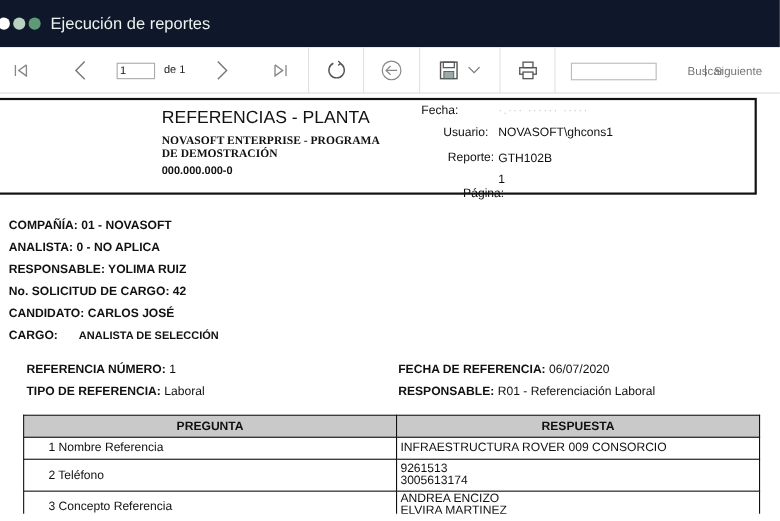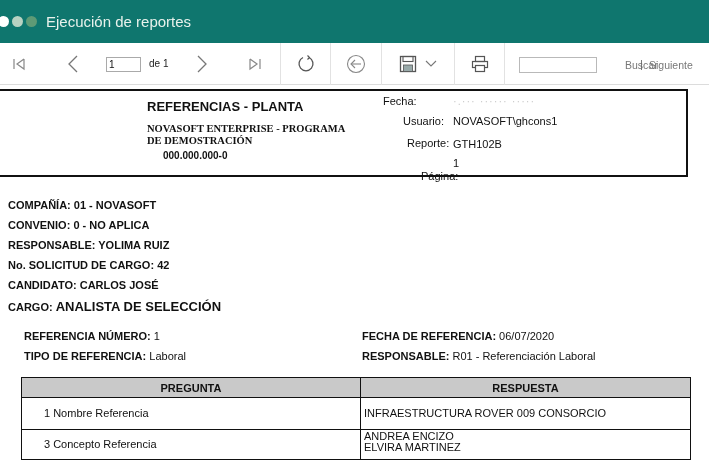--- a/index.html
+++ b/index.html
@@ -1,55 +1,55 @@
 <!DOCTYPE html>
 <html><head>
 <meta charset="utf-8">
 <style>
   * { box-sizing: border-box; margin: 0; padding: 0; }
   html, body { width: 709px; height: 474px; overflow: hidden; background: #ffffff; }
   body { font-family: "Liberation Sans", sans-serif; color: #111; position: relative; }
 
-  .titlebar { position: absolute; left: 0; top: 0; width: 709px; height: 43px; background: #0f766e; display: flex; align-items: center; }
+  .titlebar { position: absolute; left: 0; top: 0; width: 709px; height: 43px; background: #0f172a; display: flex; align-items: center; }
   .dots { display: flex; align-items: center; margin-left: -2px; }
   .dot { width: 11px; height: 11px; border-radius: 50%; margin-right: 3px; }
   .dot.d1 { background: #ffffff; }
   .dot.d2 { background: #b8d2c2; }
   .dot.d3 { background: #5e9a76; }
   .title { color: #e9f2ec; font-size: 15px; margin-left: 6px; }
 
   .toolbar { position: absolute; left: 0; top: 43px; width: 709px; height: 42px; background: #fff; border-bottom: 1px solid #dcdcdc; }
   .tb { position: absolute; top: 0; height: 42px; display: flex; align-items: center; justify-content: center; color: #777; cursor: pointer; }
   .sep { position: absolute; top: 0; width: 1px; height: 42px; background: #e2e2e2; }
   .page-input { position: absolute; left: 106px; top: 14px; width: 35px; height: 15px; border: 1px solid #aaa; font-size: 10px; padding-left: 2px; font-family: "Liberation Sans", sans-serif; color:#111; }
   .page-of { position: absolute; left: 149px; top: 15px; font-size: 10px; color: #222; }
   .search-input { position: absolute; left: 519px; top: 14px; width: 78px; height: 16px; border: 1px solid #b9b9b9; }
   .search-link { position: absolute; top: 16px; font-size: 10.5px; color: #777; cursor: pointer; }
   .pipe { position: absolute; left: 640px; top: 15px; font-size: 11px; color: #666; }
 
   .hdr-box { position: absolute; left: -2px; top: 89px; width: 690px; height: 88px; border: 2px solid #111; }
-  .hdr-title { position: absolute; left: 147px; top: 99px; font-size: 13px; font-weight: bold; }
+  .hdr-title { position: absolute; left: 147px; top: 99px; font-size: 16px; font-weight: normal; }
   .hdr-company { position: absolute; left: 147px; top: 123px; font-size: 10.5px; font-weight: bold; line-height: 12px; width: 200px; font-family: Liberation Serif, serif; }
-  .hdr-nit { position: absolute; left: 163px; top: 150px; font-size: 10px; font-weight: bold; }
+  .hdr-nit { position: absolute; left: 147px; top: 150px; font-size: 10px; font-weight: bold; }
   .meta-label { position: absolute; left: 383px; font-size: 11px; font-weight: normal; }
   .meta-value { position: absolute; left: 453px; font-size: 11px; }
   .blurred { color: #ccc; letter-spacing: 1px; filter: blur(0.6px); }
 
   .field { position: absolute; left: 8px; font-size: 11px; font-weight: bold; }
   .field .val { font-weight: bold; }
-  .field.small-val .val { font-size: 13px; }
+  .field.small-val .val { font-size: 10px; margin-left: 16px; }
 
   .ref { position: absolute; font-size: 11px; font-weight: bold; }
   .ref .v { font-weight: normal; }
 
   table.qa { position: absolute; left: 21px; top: 377px; width: 670px; border-collapse: collapse; font-size: 11px; }
   table.qa th { background: #c9c9c9; font-weight: bold; height: 20px; border: 1.5px solid #111; text-align: center; font-size: 11px; }
   table.qa td { border: 1.5px solid #111; vertical-align: middle; padding: 0 3px; line-height: 11px; }
   table.qa td.q { width: 339px; padding-left: 22px; }
-  table.qa tr.r1 td { height: 32px; }
+  table.qa tr.r1 td { height: 20px; }
   table.qa tr.r2 td { height: 29px; }
   table.qa tr.r3 td { height: 30px; vertical-align: top; }
   table.qa tr.r3 td.q { padding-top: 9px; }
   .ans-line { display: block; }
   .clip { position: absolute; left: 0; top: 467px; width: 709px; height: 7px; background: #fff; }
 </style>
 </head>
 <body>
 
 <div class="titlebar">
@@ -135,21 +135,21 @@
 <div class="meta-label" style="top:95px;">Fecha:</div>
 <div class="meta-value blurred" style="top:95px;">·.··· ······  ·····</div>
 <div class="meta-label" style="top:115px;margin-left:20px;">Usuario:</div>
 <div class="meta-value" style="top:115px;">NOVASOFT\ghcons1</div>
 <div class="meta-label" style="top:137px;margin-left:24px;">Reporte:</div>
 <div class="meta-value" style="top:138px;">GTH102B</div>
 <div class="meta-label" style="top:170px;padding-left:38px;">Página:</div>
 <div class="meta-value" style="top:157px;">1</div>
 
 <div class="field" style="top:199px;"><span>COMPAÑÍA:</span> <span class="val">01 -  NOVASOFT</span></div>
-<div class="field" style="top:219px;"><span>CONVENIO:</span> <span class="val">0 - NO APLICA</span></div>
+<div class="field" style="top:219px;"><span>ANALISTA:</span> <span class="val">0 - NO APLICA</span></div>
 <div class="field" style="top:239px;"><span>RESPONSABLE:</span> <span class="val"> YOLIMA RUIZ</span></div>
 <div class="field" style="top:259px;"><span>No. SOLICITUD DE CARGO:</span> <span class="val">42</span></div>
 <div class="field" style="top:279px;"><span>CANDIDATO:</span> <span class="val">CARLOS JOSÉ</span></div>
 <div class="field small-val" style="top:299px;"><span>CARGO:</span> <span class="val">ANALISTA DE SELECCIÓN</span></div>
 
 <div class="ref" style="left:24px;top:330px;"><span>REFERENCIA NÚMERO:</span> <span class="v">1</span></div>
 <div class="ref" style="left:24px;top:350px;"><span>TIPO DE REFERENCIA:</span> <span class="v">Laboral</span></div>
 <div class="ref" style="left:362px;top:330px;"><span>FECHA DE REFERENCIA:</span> <span class="v">06/07/2020</span></div>
 <div class="ref" style="left:362px;top:350px;"><span>RESPONSABLE:</span> <span class="v">R01 - Referenciación Laboral</span></div>
 
@@ -160,20 +160,27 @@
       <th>RESPUESTA</th>
     </tr>
   </thead>
   <tbody>
     <tr class="r1">
       <td class="q">1  Nombre Referencia</td>
       <td>
           <span class="ans-line">INFRAESTRUCTURA ROVER 009 CONSORCIO</span>
         </td>
     </tr>
+    <tr class="r2">
+      <td class="q">2  Teléfono</td>
+      <td>
+          <span class="ans-line">9261513</span>
+          <span class="ans-line">3005613174</span>
+        </td>
+    </tr>
     <tr class="r3">
       <td class="q">3  Concepto Referencia</td>
       <td style="padding-top:1px;">
           <span class="ans-line">ANDREA ENCIZO</span>
           <span class="ans-line">ELVIRA MARTINEZ</span>
         </td>
     </tr>
   </tbody>
 </table>
 <div class="clip"></div>

